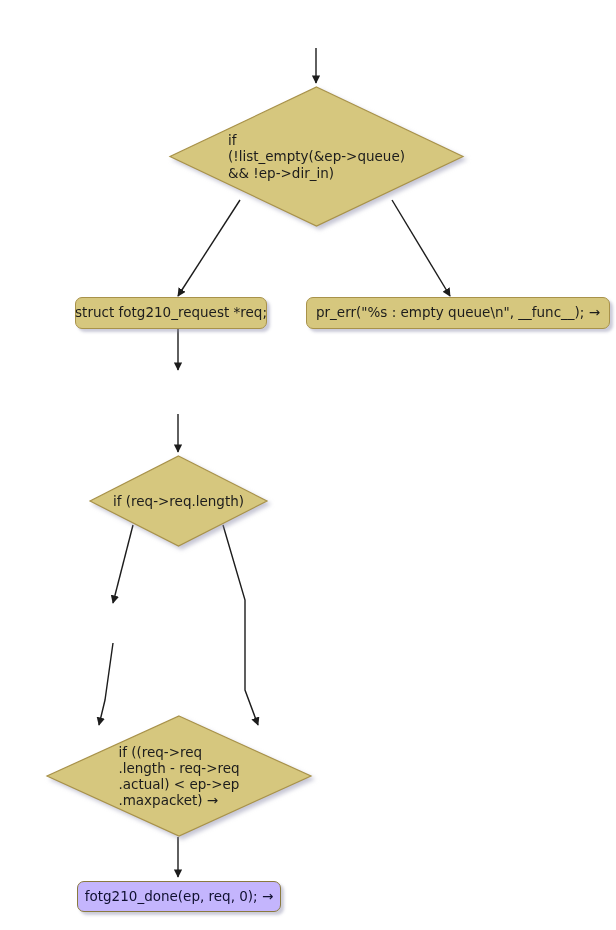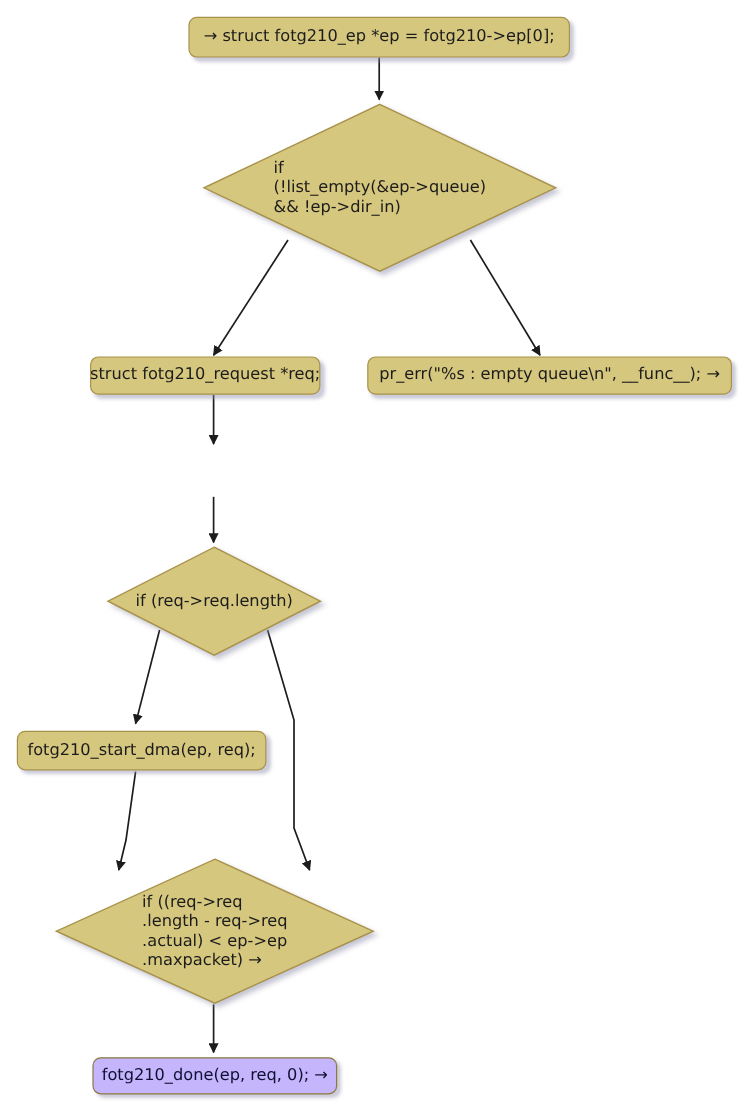--- a/index.html
+++ b/index.html
@@ -102,21 +102,20 @@
 
     <line x1="133" y1="525" x2="113" y2="603" stroke="#1c1c1c" stroke-width="1.4" marker-end="url(#arrow)"></line>
 
     <path d="M 223 525 L 245 600 L 245 690 L 258 725" fill="none" stroke="#1c1c1c" stroke-width="1.4" marker-end="url(#arrow)"></path>
 
     <path d="M 113 643 L 105 700 L 99 725" fill="none" stroke="#1c1c1c" stroke-width="1.4" marker-end="url(#arrow)"></path>
 
     <line x1="178" y1="837" x2="178" y2="877" stroke="#1c1c1c" stroke-width="1.4" marker-end="url(#arrow)"></line>
   </svg>
 
-  <div class="node box" style="left:157px; top:14px; width:318px; height:34px;">→ struct fotg210_ep *ep = fotg210-&gt;ep[0];</div>
 
   <div class="diamond-wrap" style="left:168px; top:85px; width:297px; height:143px;">
     <svg width="297" height="143">
       <polygon points="148.5,2 295,71.5 148.5,141 2,71.5" fill="#d6c77e" stroke="#a8924a" stroke-width="1.2" style="filter: drop-shadow(3px 3px 2px rgba(140,140,170,0.5));"></polygon>
     </svg>
     <div class="diamond-label">if
 (!list_empty(&amp;ep-&gt;queue)
 &amp;&amp; !ep-&gt;dir_in)</div>
   </div>
 
@@ -125,21 +124,20 @@
   <div class="node box" style="left:306px; top:297px; width:304px; height:32px;">pr_err("%s : empty queue\n", __func__); →</div>
 
 
   <div class="diamond-wrap" style="left:88px; top:454px; width:181px; height:94px;">
     <svg width="181" height="94">
       <polygon points="90.5,2 179,47 90.5,92 2,47" fill="#d6c77e" stroke="#a8924a" stroke-width="1.2" style="filter: drop-shadow(3px 3px 2px rgba(140,140,170,0.5));"></polygon>
     </svg>
     <div class="diamond-label">if (req-&gt;req.length)</div>
   </div>
 
-  <div class="node box" style="left:14px; top:609px; width:208px; height:33px;">fotg210_start_dma(ep, req);</div>
 
   <div class="diamond-wrap" style="left:45px; top:714px; width:268px; height:124px;">
     <svg width="268" height="124">
       <polygon points="134,2 266,62 134,122 2,62" fill="#d6c77e" stroke="#a8924a" stroke-width="1.2" style="filter: drop-shadow(3px 3px 2px rgba(140,140,170,0.5));"></polygon>
     </svg>
     <div class="diamond-label">if ((req-&gt;req
 .length - req-&gt;req
 .actual) &lt; ep-&gt;ep
 .maxpacket) →</div>
   </div>

